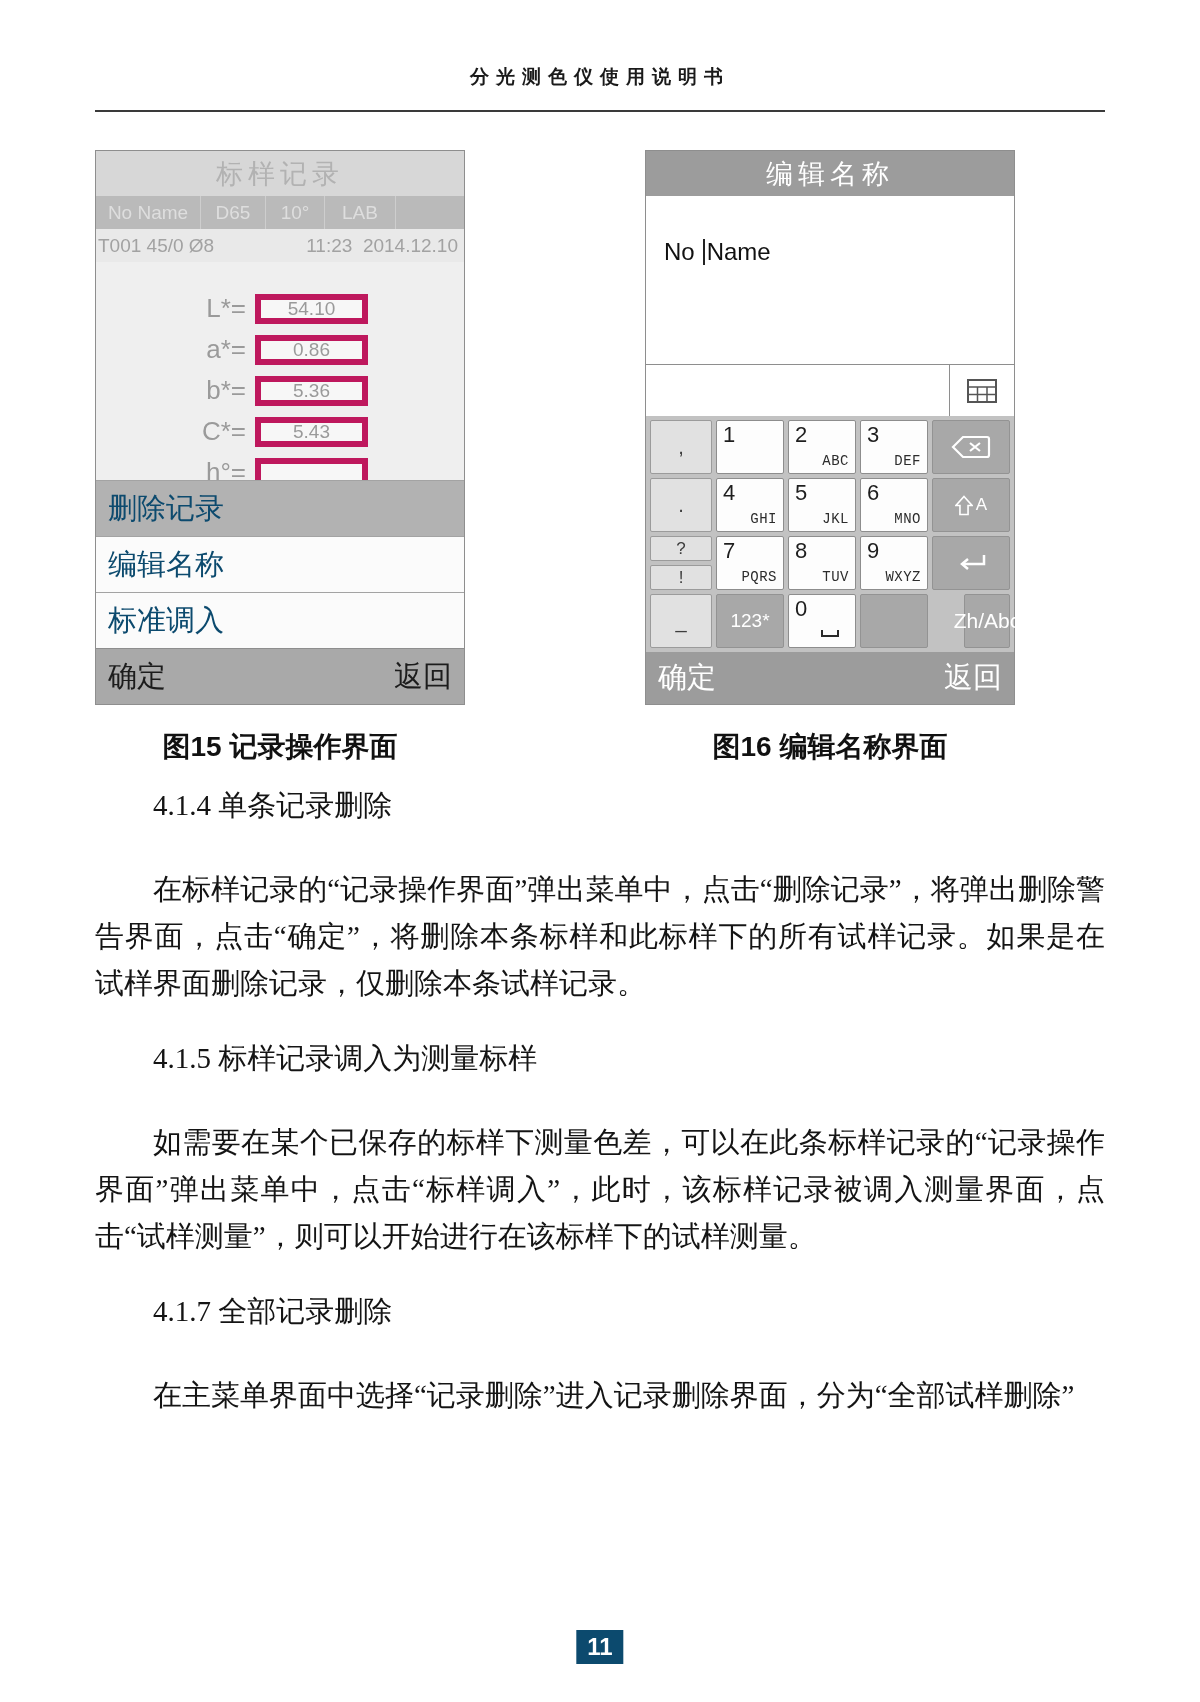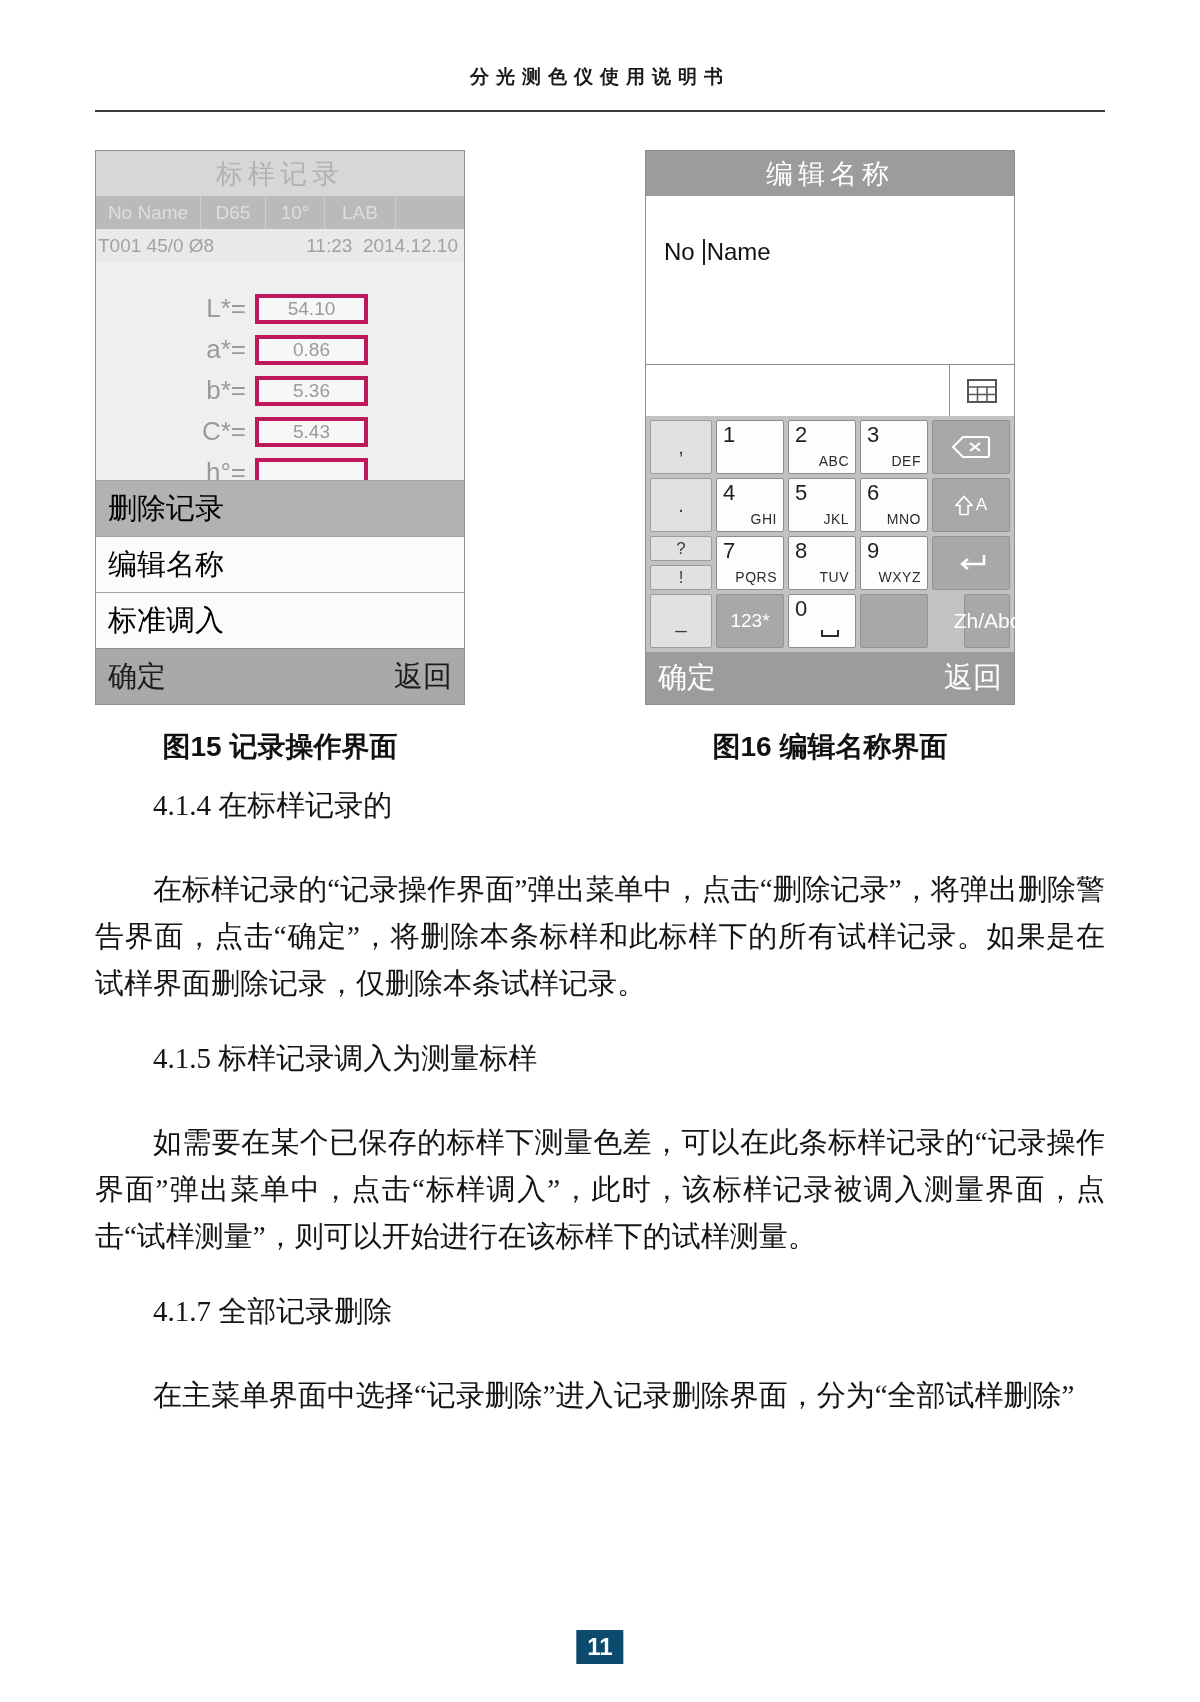--- a/index.html
+++ b/index.html
@@ -24,42 +24,42 @@
   .s15-tabs{height:33px;flex:0 0 33px;background:#bababa;display:flex;align-items:stretch;}
   .s15-tab{display:flex;align-items:center;justify-content:center;color:#dedede;font-size:19px;
            border-right:1px solid #cecece;}
   .s15-tab.t0{width:104px;} .s15-tab.t1{width:64px;} .s15-tab.t2{width:58px;} .s15-tab.t3{width:70px;}
   .s15-record{height:33px;flex:0 0 33px;background:#e9e9e9;display:flex;align-items:center;
               justify-content:space-between;color:#a2a2a2;font-size:19px;padding:0 6px 0 2px;}
   .s15-record span{white-space:pre;}
   .s15-values{flex:1 1 auto;overflow:hidden;background:#efefef;padding-top:26px;box-sizing:border-box;}
   .vrow{height:41px;display:flex;align-items:center;}
   .vlabel{width:150px;text-align:right;font-size:26px;color:#9a9a9a;}
-  .vbox{width:113px;height:30px;margin-left:9px;background:#f7f7f7;border:4px solid #be185d;
+  .vbox{width:113px;height:30px;margin-left:9px;background:#f7f7f7;border:6px solid #be185d;
         display:flex;align-items:center;justify-content:center;font-size:19px;color:#9a9a9a;box-sizing:border-box;}
   .menu-item{height:56px;flex:0 0 56px;display:flex;align-items:center;padding-left:12px;font-size:29px;
-             color:#000000;background:#fbfbfb;border-top:1px solid #a3a3a3;box-sizing:border-box;}
+             color:#0c4a6e;background:#fbfbfb;border-top:1px solid #a3a3a3;box-sizing:border-box;}
   .menu-item.selected{background:#b2b2b2;}
   .s15-bottom{height:56px;flex:0 0 56px;background:#a9a9a9;border-top:1px solid #8e8e8e;display:flex;
               align-items:center;justify-content:space-between;padding:0 12px;font-size:29px;color:#1c1c1c;box-sizing:border-box;}
 
   
   .s16-title{height:45px;flex:0 0 45px;background:#9c9c9c;color:#ffffff;font-size:27px;
              letter-spacing:5px;display:flex;align-items:center;justify-content:center;}
   .s16-edit{flex:1 1 auto;background:#ffffff;padding:42px 0 0 18px;font-size:24px;color:#111;box-sizing:border-box;}
   .cursor{display:inline-block;width:2px;height:26px;background:#222;vertical-align:-5px;margin:0 2px 0 8px;}
   .s16-cand{height:52px;flex:0 0 52px;background:#ffffff;border-top:1px solid #8e8e8e;display:flex;box-sizing:border-box;}
   .cand-main{flex:1;}
   .cand-kbicon{width:64px;border-left:1px solid #8e8e8e;display:flex;align-items:center;justify-content:center;}
   .s16-kb{height:236px;flex:0 0 236px;background:#c2c2c2;display:grid;box-sizing:border-box;
           grid-template-columns:62px 1fr 1fr 1fr 78px;grid-template-rows:repeat(4,1fr);gap:4px;padding:4px;}
   .key{border-radius:2px;display:flex;align-items:center;justify-content:center;box-sizing:border-box;}
   .kwhite{background:#fdfdfd;border:1px solid #8d8d8d;position:relative;}
   .knum{position:absolute;top:1px;left:6px;font-size:22px;color:#1e1e1e;}
-  .kletters{position:absolute;bottom:4px;right:6px;font-size:14px;color:#2c2c2c;letter-spacing:.5px;}
+  .kletters{position:absolute;bottom:4px;right:6px;font-size:14px;color:#2c2c2c;letter-spacing:.5px;font-family:Liberation Mono, monospace;}
   .kpunct{background:#e1e1e1;border:1px solid #9b9b9b;font-size:20px;color:#3d3d3d;}
   .kspecial{background:#a8a8a8;border:1px solid #939393;color:#ffffff;}
   .kstack{display:flex;flex-direction:column;gap:4px;}
   .kstack .kpunct{flex:1;font-size:17px;}
   .kmode{font-size:19px;}
   .klang{font-size:21px;margin-left:32px;}
   .kshift-letter{font-size:17px;margin-left:3px;color:#fff;}
   .space-glyph{position:absolute;bottom:10px;right:16px;width:18px;height:7px;
                border:2px solid #2a2a2a;border-top:none;box-sizing:border-box;}
   .s16-bottom{height:52px;flex:0 0 52px;background:#9c9c9c;display:flex;align-items:center;
@@ -235,21 +235,21 @@
       <span>确定</span>
       <span>返回</span>
     </div>
   </div>
 
   <div class="abs caption" id="cap15">图15 记录操作界面</div>
   <div class="abs caption" id="cap16">图16 编辑名称界面</div>
 
   <div class="abs body-text">
     <div class="section">
-      <div class="sec-heading">4.1.4 在标样记录的</div>
+      <div class="sec-heading">4.1.4 单条记录删除</div>
       <div class="sec-body">在标样记录的“记录操作界面”弹出菜单中，点击“删除记录”，将弹出删除警告界面，点击“确定”，将删除本条标样和此标样下的所有试样记录。如果是在试样界面删除记录，仅删除本条试样记录。</div>
     </div>
     <div class="section">
       <div class="sec-heading">4.1.5 标样记录调入为测量标样</div>
       <div class="sec-body">如需要在某个已保存的标样下测量色差，可以在此条标样记录的“记录操作界面”弹出菜单中，点击“标样调入”，此时，该标样记录被调入测量界面，点击“试样测量”，则可以开始进行在该标样下的试样测量。</div>
     </div>
     <div class="section">
     </div>
     <div class="section">
       <div class="sec-heading">4.1.7 全部记录删除</div>

